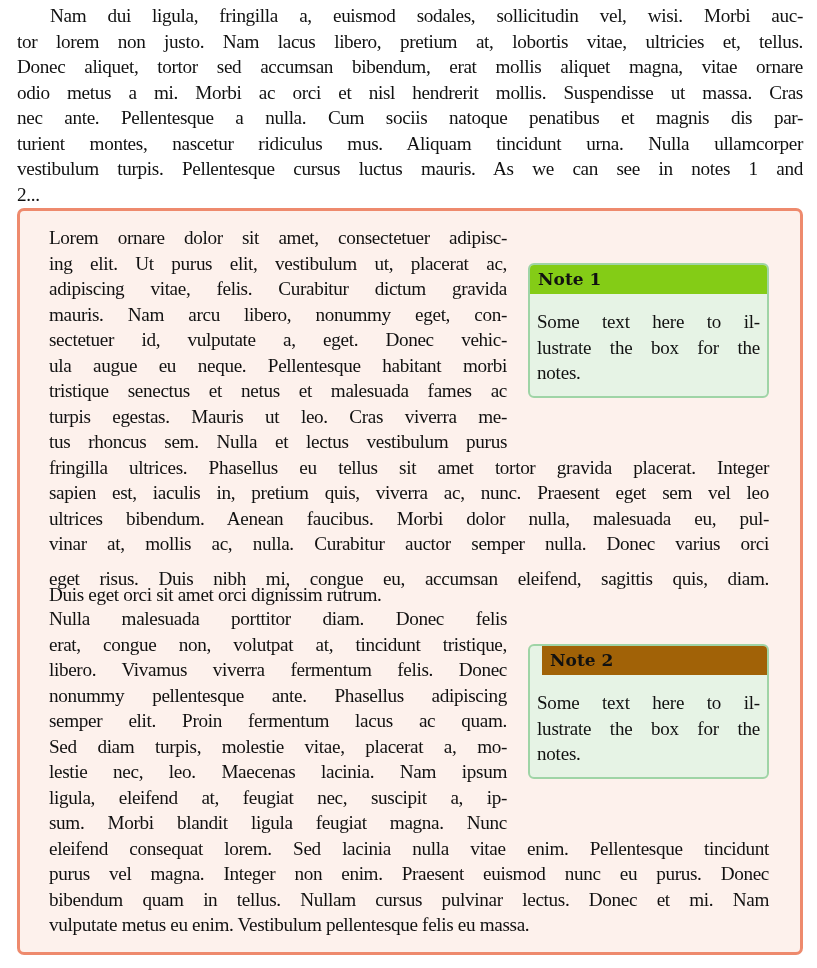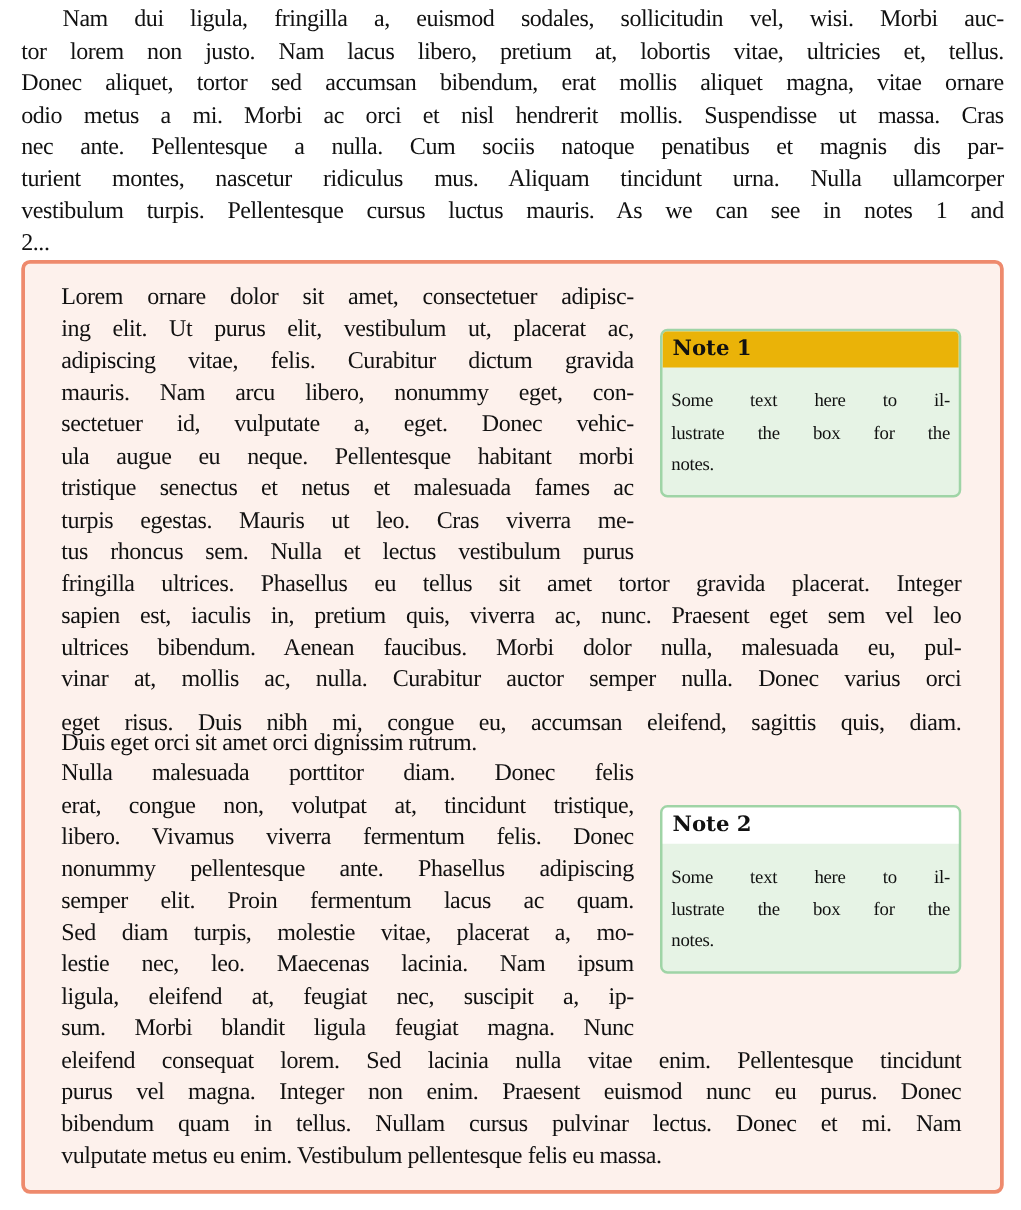--- a/index.html
+++ b/index.html
@@ -55,21 +55,21 @@
   }
   .note-body {
     position: relative;
     height: 100px;
   }
   .note-line {
     position: absolute;
     left: 7px; width: 223px;
     white-space: nowrap;
     font-family: "Liberation Serif", "DejaVu Serif", serif;
-    font-size: 15px;
+    font-size: 19px;
     line-height: 25.3px;
     letter-spacing: -0.2px;
     text-align: justify;
     text-align-last: justify;
   }
   .note-line.last { text-align-last: left; }
 </style>
 </head>
 <body>
 
@@ -114,28 +114,28 @@
   <div class="line inbox-wrap" style="top:759px">lestie nec, leo. Maecenas lacinia. Nam ipsum</div>
   <div class="line inbox-wrap" style="top:784.5px">ligula, eleifend at, feugiat nec, suscipit a, ip-</div>
   <div class="line inbox-wrap" style="top:810px">sum. Morbi blandit ligula feugiat magna. Nunc</div>
   <div class="line inbox-full" style="top:835.5px">eleifend consequat lorem. Sed lacinia nulla vitae enim. Pellentesque tincidunt</div>
   <div class="line inbox-full" style="top:861px">purus vel magna. Integer non enim. Praesent euismod nunc eu purus. Donec</div>
   <div class="line inbox-full" style="top:886.5px">bibendum quam in tellus. Nullam cursus pulvinar lectus. Donec et mi. Nam</div>
   <div class="line inbox-full last" style="top:912px">vulputate metus eu enim. Vestibulum pellentesque felis eu massa.</div>
 </div>
 
 <div class="note" style="top: 263px; height: 131px; border-color: rgb(159, 212, 166); background: rgb(230, 243, 229);">
-  <div class="note-header" style="background: #eab308;">Note 1</div>
+  <div class="note-header" style="background: #84cc16;">Note 1</div>
   <div class="note-body">
     <div class="note-line" style="top:15px">Some text here to il-</div>
     <div class="note-line" style="top:40.5px">lustrate the box for the</div>
     <div class="note-line last" style="top:66px">notes.</div>
   </div>
 </div>
 
 <div class="note" style="top: 644px; height: 131px; border-color: rgb(159, 212, 166); background: rgb(230, 243, 229);">
-  <div class="note-header" style="background: #ffffff;">Note 2</div>
+  <div class="note-header" style="background: #a16207; margin-left: 12px;">Note 2</div>
   <div class="note-body">
     <div class="note-line" style="top:15px">Some text here to il-</div>
     <div class="note-line" style="top:40.5px">lustrate the box for the</div>
     <div class="note-line last" style="top:66px">notes.</div>
   </div>
 </div>
 
 </body></html>

